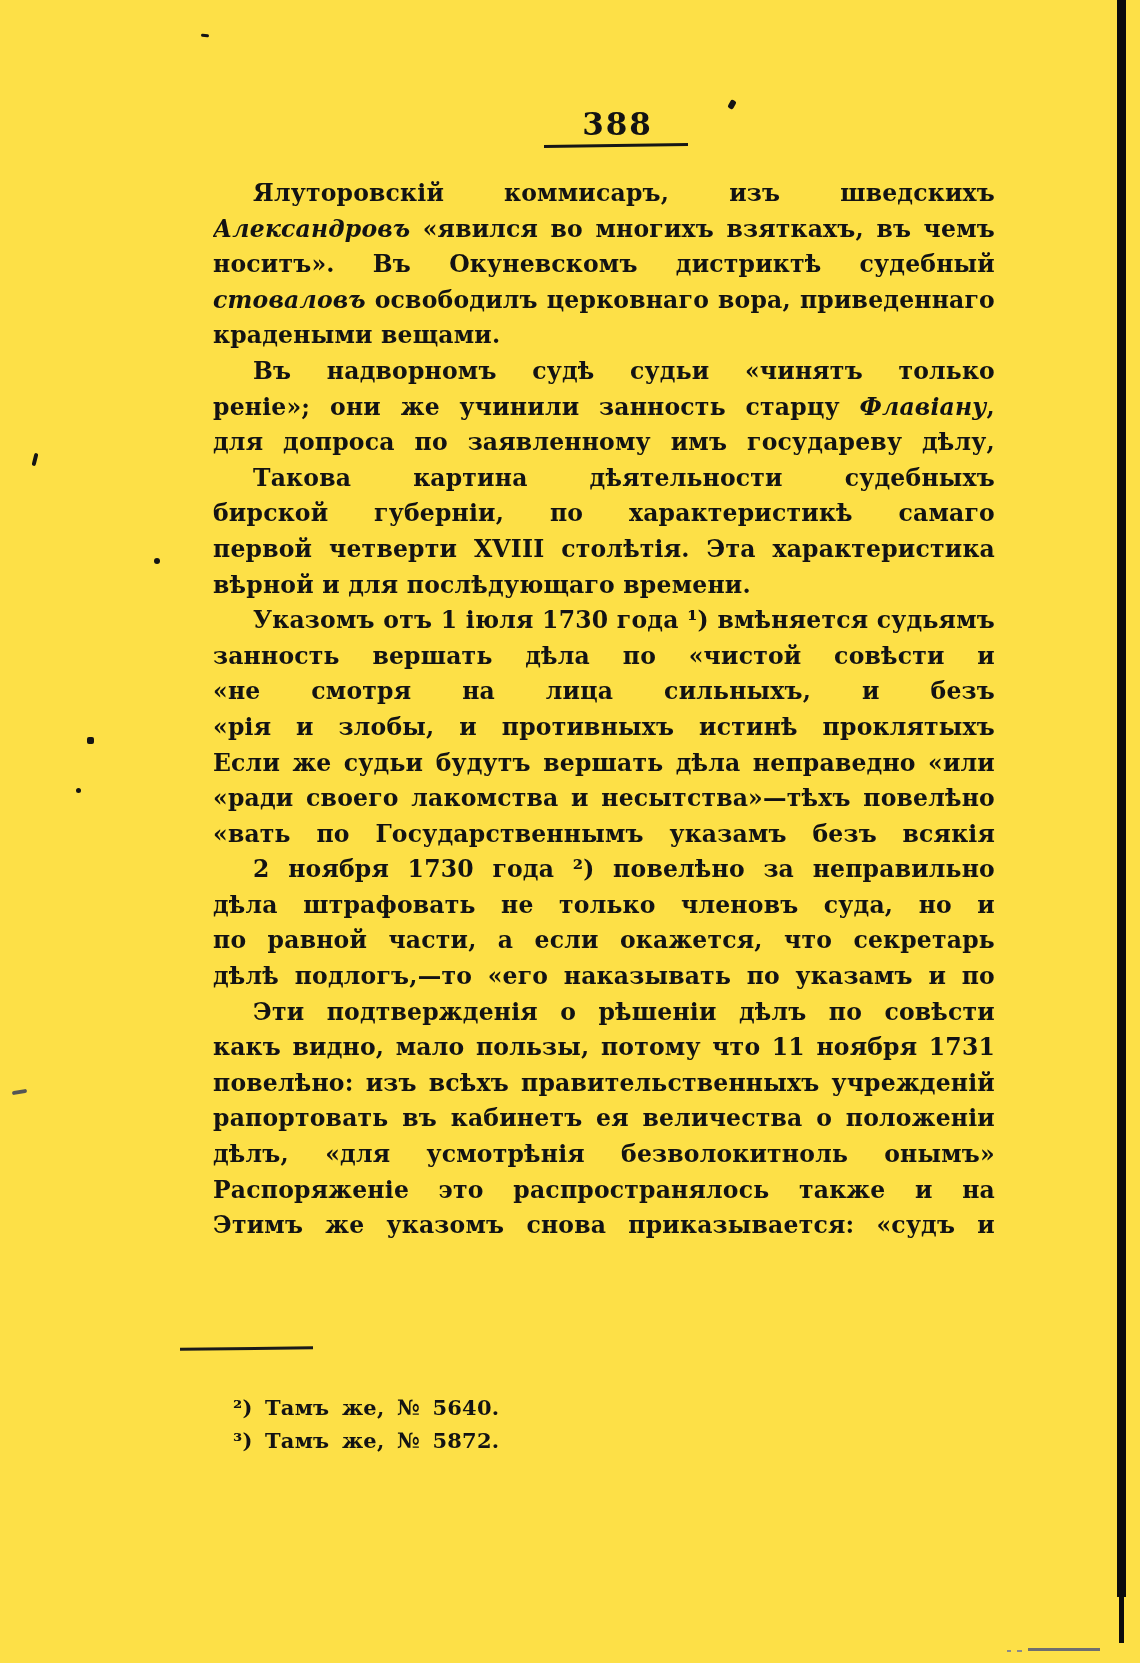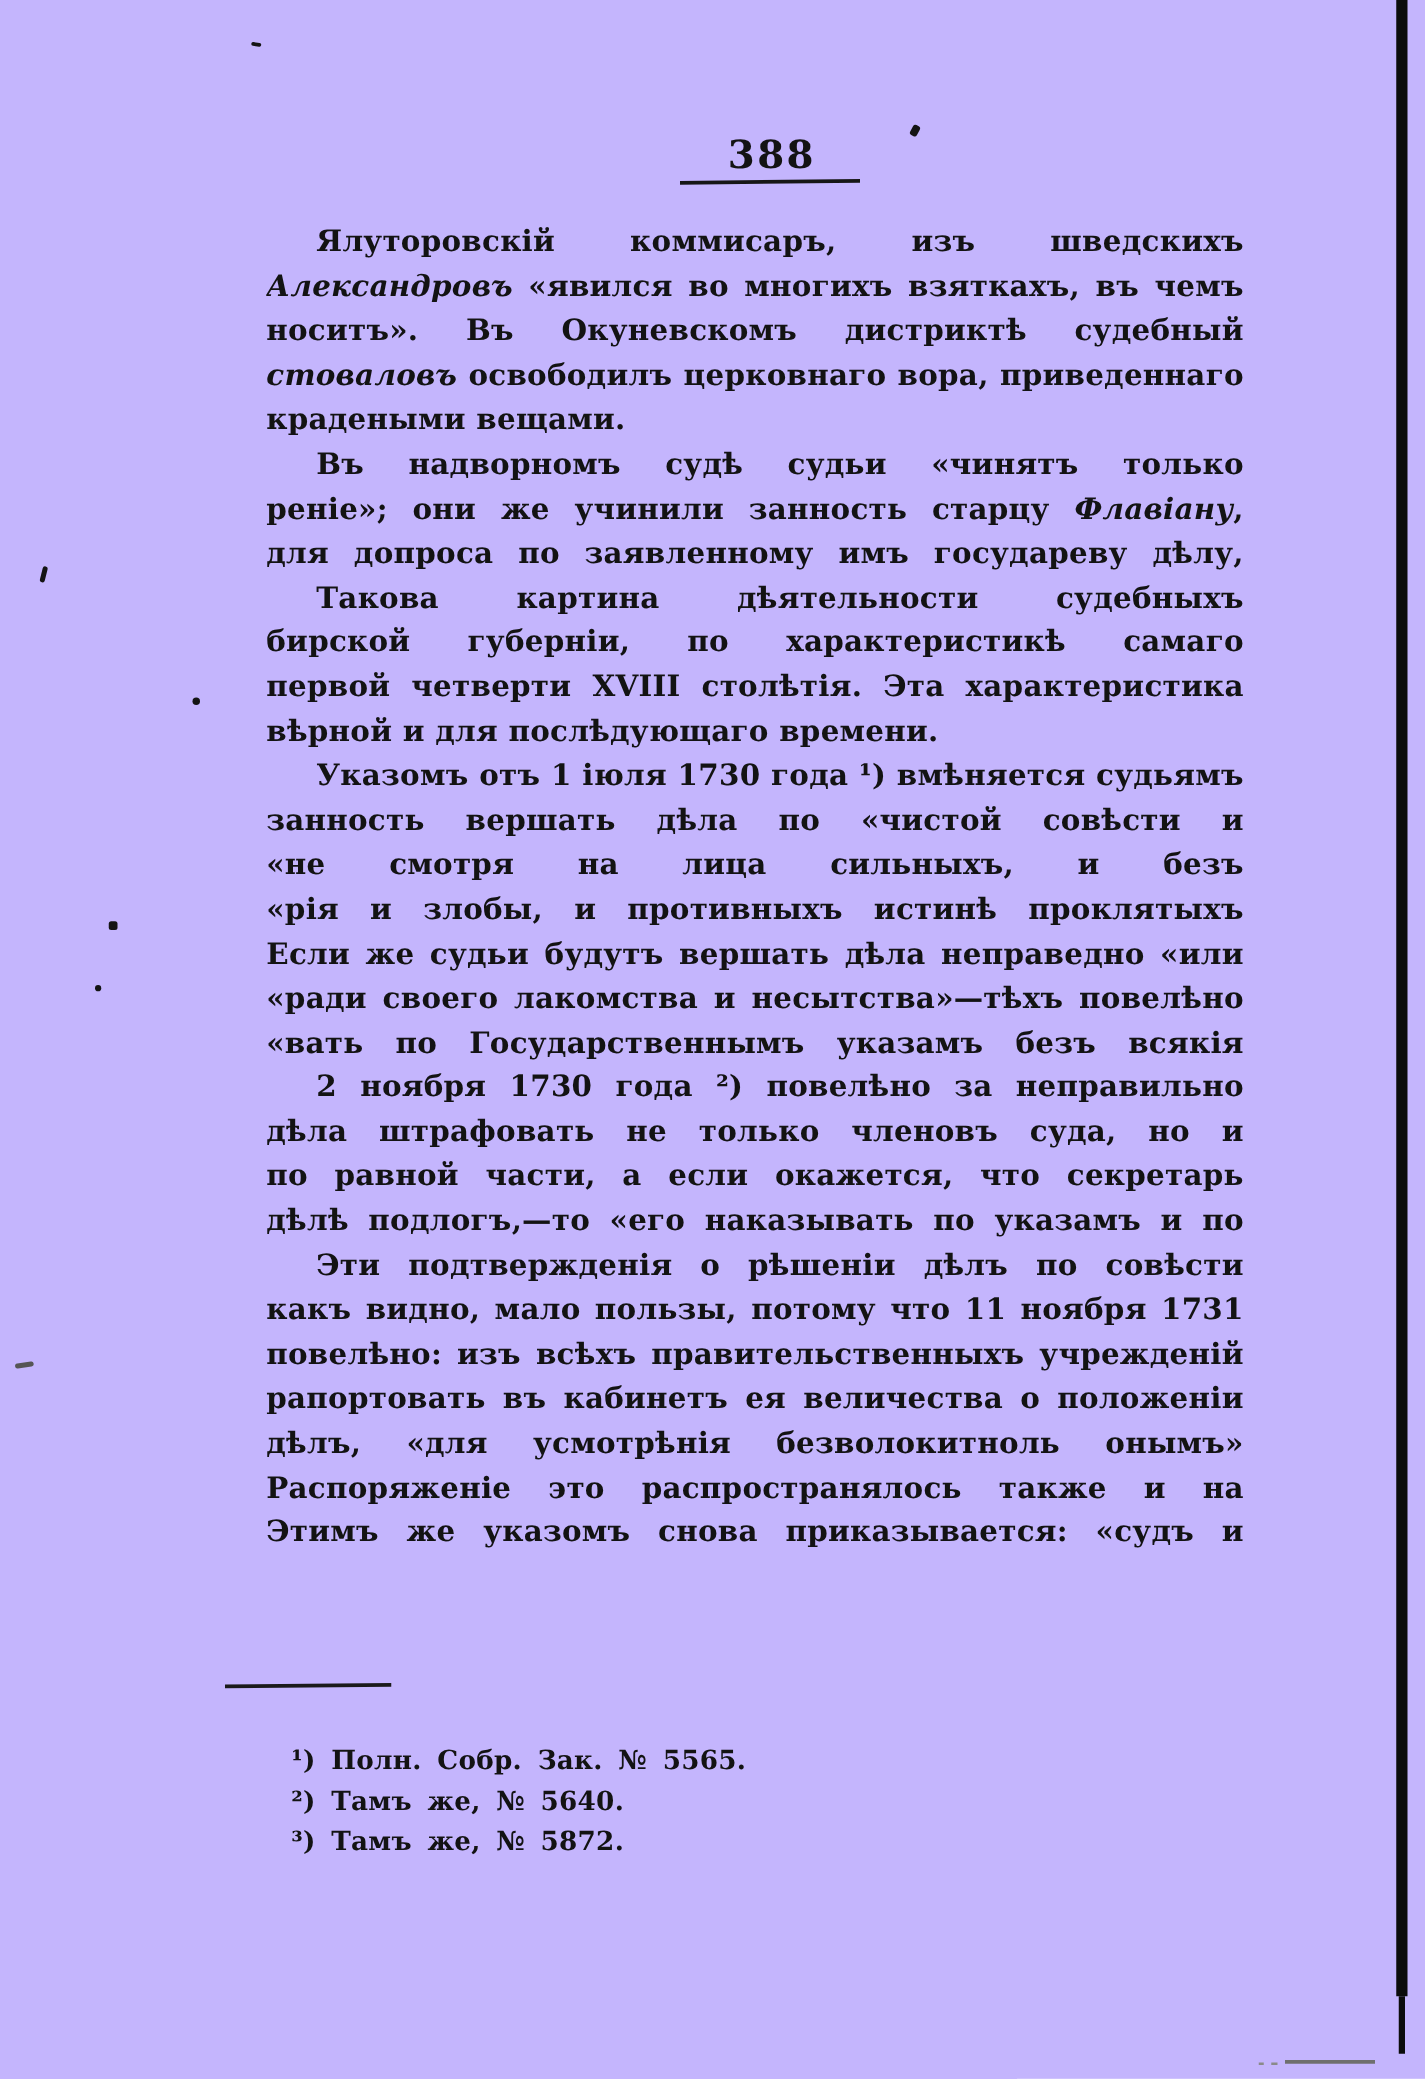--- a/index.html
+++ b/index.html
@@ -3,21 +3,21 @@
 <meta charset="utf-8">
 <style>
   html,body{margin:0;padding:0;}
   body{
     width:1140px;height:1663px;
     background:#ffffff;
     font-family:"DejaVu Serif","Liberation Serif",serif;
     color:#131313;
     overflow:hidden;
   }
-  .page{position:relative;width:1140px;height:1663px;background:#c4b5fd;}
+  .page{position:relative;width:1140px;height:1663px;background:#fde047;}
 
   
   .pagenum{
     position:absolute;left:545px;top:106px;width:145px;
     text-align:center;font-size:31px;font-weight:700;letter-spacing:2px;
   }
   .pagenum-rule{
     position:absolute;left:544px;top:144px;width:144px;height:3px;
     background:#161616;transform:rotate(-0.7deg);
   }
@@ -113,21 +113,20 @@
         <div class="tline"><span class="seg">повелѣно: изъ всѣхъ правительственныхъ учрежденій ежемѣсячно</span></div>
         <div class="tline"><span class="seg">рапортовать въ кабинетъ ея величества о положеніи челобитныхъ</span></div>
         <div class="tline"><span class="seg">дѣлъ, «для усмотрѣнія безволокитноль онымъ» рѣшенія бываютъ.</span></div>
         <div class="tline"><span class="seg">Распоряженіе это распространялось также и на духовные суды.</span></div>
         <div class="tline"><span class="seg">Этимъ же указомъ снова приказывается: «судъ и расправу про-</span></div>
       </div>
     </div>
 
   <div class="fn-rule"></div>
   <div class="footnotes">
-      <div class="fline">¹) Полн. Собр. Зак. № 5565.</div>
       <div class="fline">²) Тамъ же, № 5640.</div>
       <div class="fline">³) Тамъ же, № 5872.</div>
     </div>
 
   <div class="gutter-bar"></div>
   <div class="gutter-bar-tip"></div>
   <div class="bottom-dash"></div>
   <div class="bottom-dot1"></div>
   <div class="bottom-dot2"></div>
   <div class="speck speck-a"></div>

